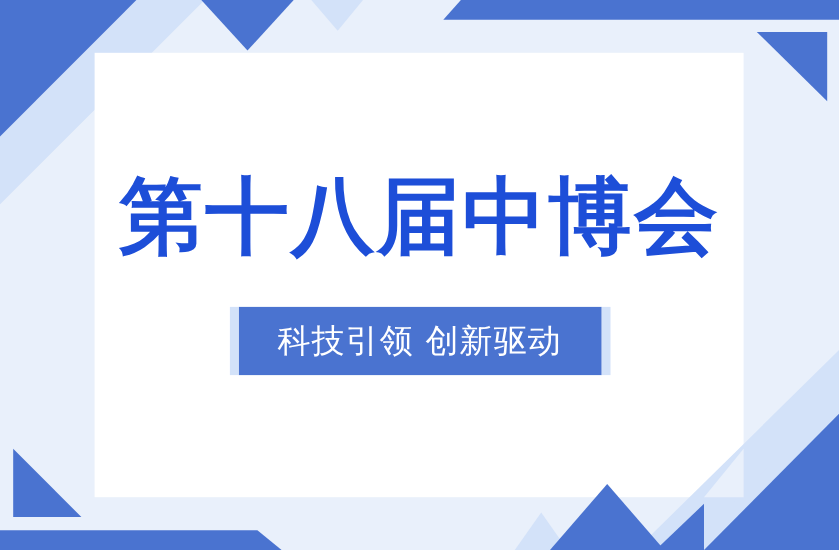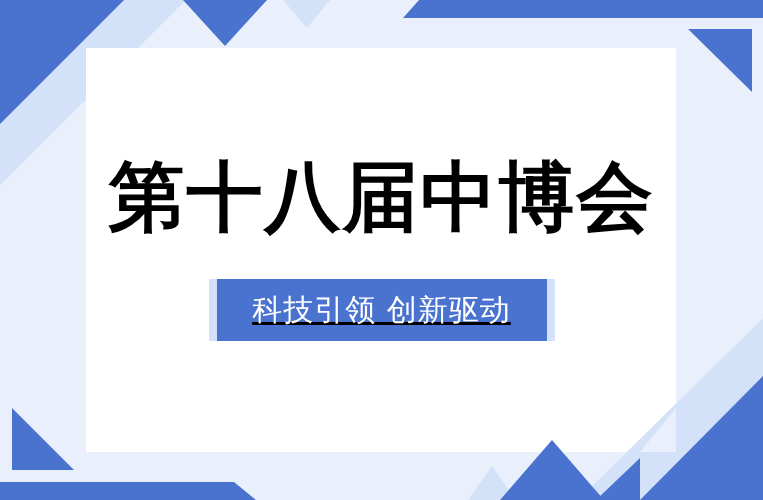--- a/index.html
+++ b/index.html
@@ -35,35 +35,34 @@
     flex-direction: column;
     align-items: center;
     justify-content: center;
   }
   #main-title {
     font-family: "DejaVu Sans", "Liberation Sans", sans-serif;
     font-weight: bold;
     font-size: 76px;
     line-height: 1;
     letter-spacing: 2px;
-    color: #000000;
+    color: #1d4ed8;
     margin: 0 0 44px 0;
     text-align: center;
     white-space: nowrap;
   }
   #subtitle-banner {
     position: relative;
     display: flex;
     align-items: center;
     justify-content: center;
     background: #4a73d0;
     width: 330px;
     height: 62px;
     box-sizing: border-box;
-    text-decoration: underline;
   }
   #subtitle-banner::before,
   #subtitle-banner::after {
     content: "";
     position: absolute;
     top: 0;
     width: 8px;
     height: 100%;
     background: #d3e2f9;
   }

